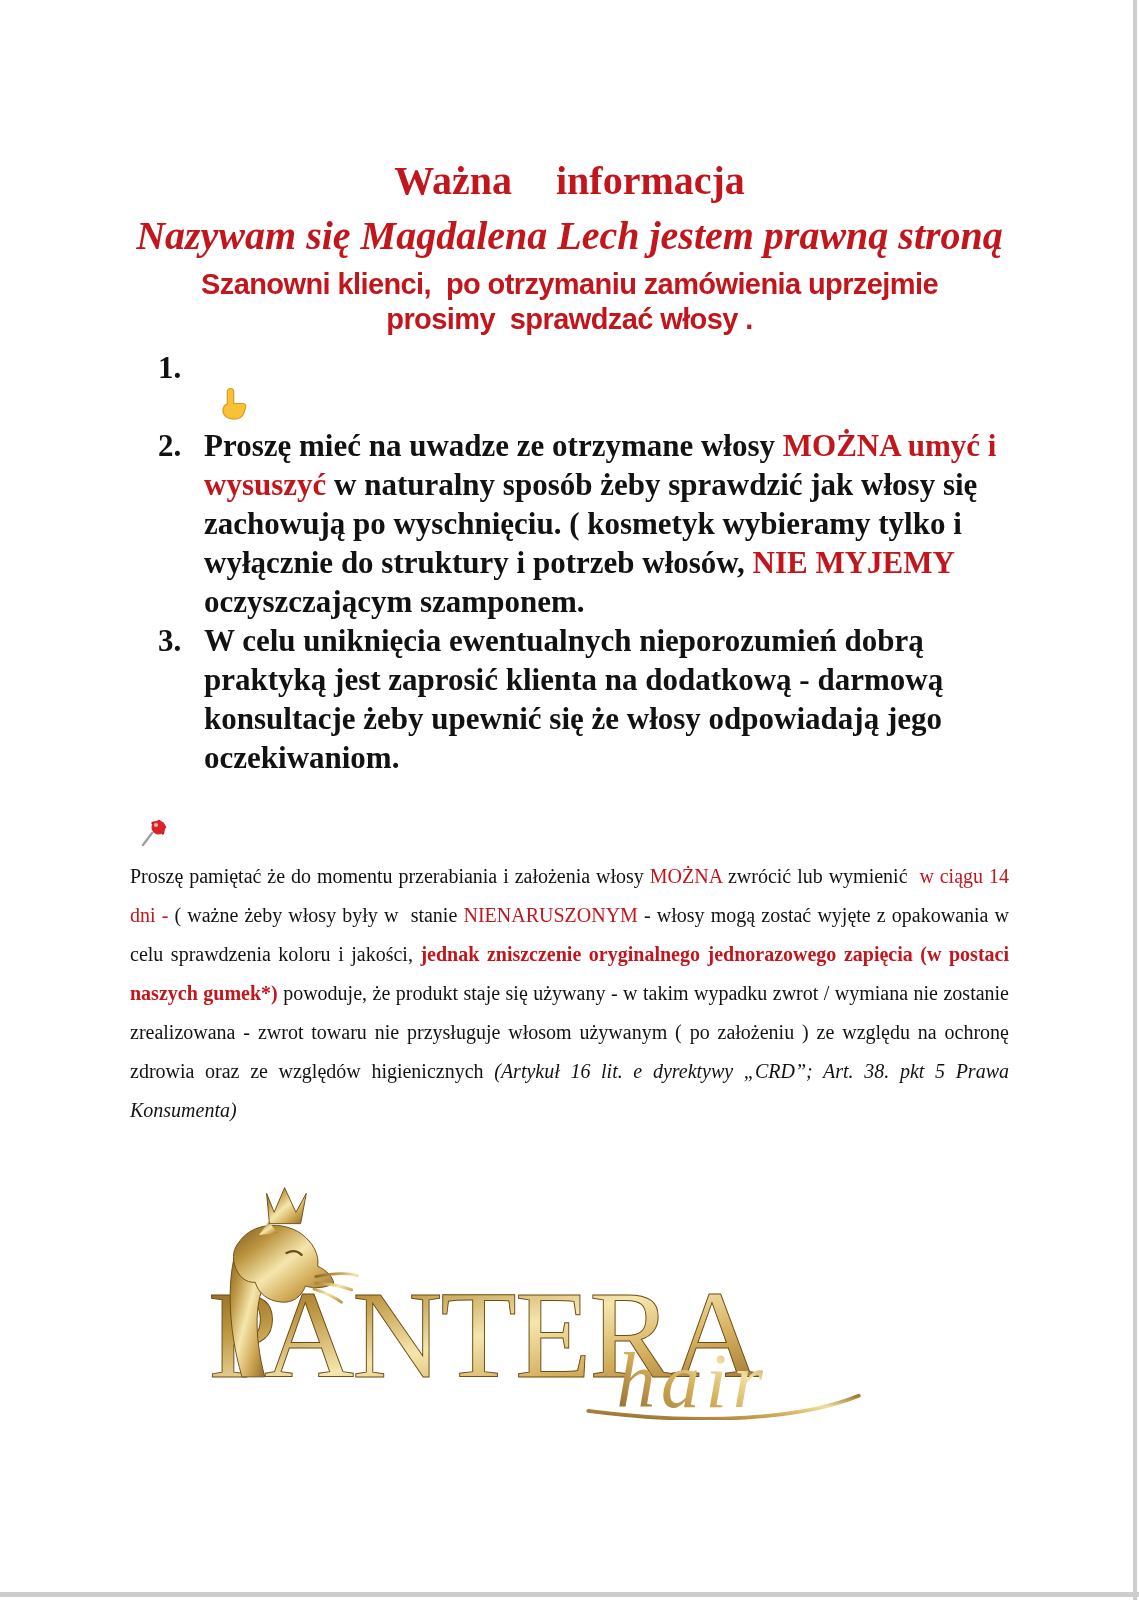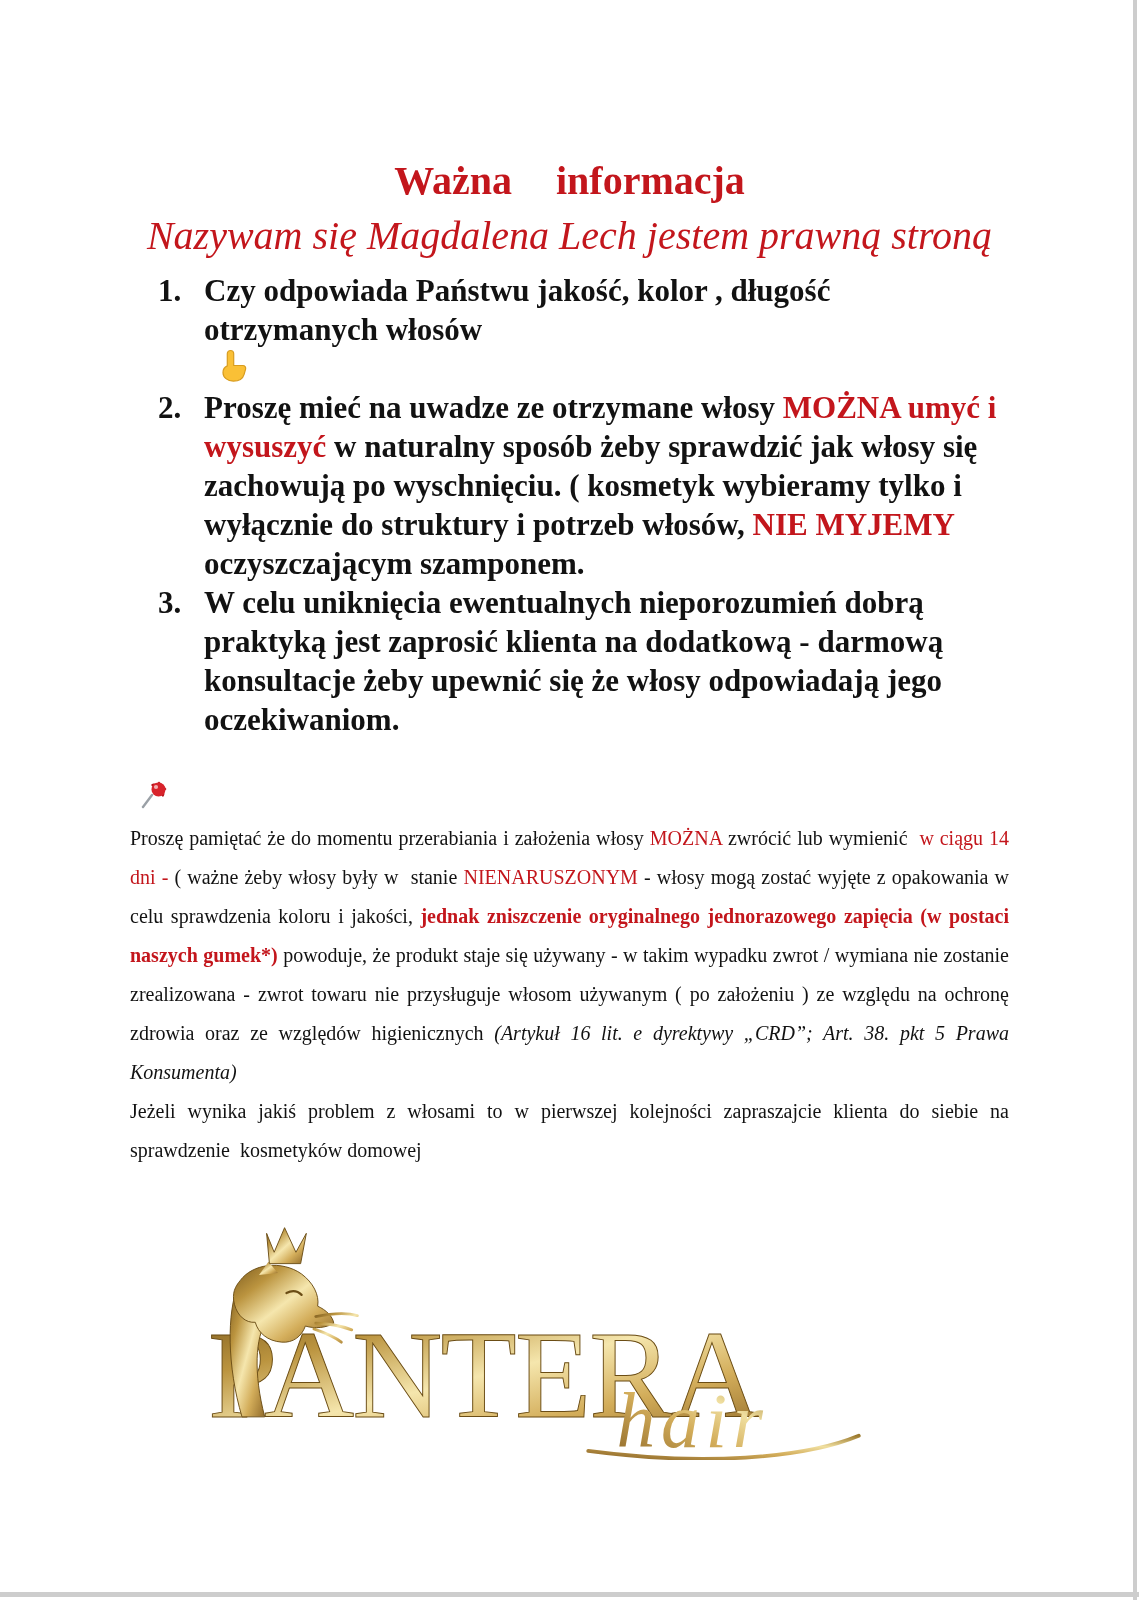--- a/index.html
+++ b/index.html
@@ -39,21 +39,21 @@
     white-space:pre-wrap;
   }
   .subtitle{
     margin-top:8px;
     font-size:40px;
     font-style:italic;
     text-align:center;
     color:var(--red);
     line-height:1.22;
   }
-  .subtitle div{white-space:pre-wrap;}
+  .subtitle div{white-space:pre-wrap;font-weight:bold;}
   .notice{
     margin-top:6px;
     font-family:"Liberation Sans",sans-serif;
     font-weight:700;
     font-size:29px;
     line-height:1.22;
     letter-spacing:-0.6px;
     text-align:center;
     color:var(--red);
   }
@@ -96,25 +96,29 @@
   <div class="edge-bottom"></div>
 
   <div class="content">
 
     <h1 class="title">Ważna  informacja</h1>
 
     <div class="subtitle">
       <div>Nazywam się Magdalena Lech jestem prawną stroną</div>
     </div>
 
+    <div class="notice">
+      <div>Szanowni klienci,  po otrzymaniu zamówienia uprzejmie</div>
+      <div>prosimy  sprawdzać włosy .</div>
+    </div>
 
     <ol class="list" id="instructions-list">
         <li>
           <span class="num">1.</span>
-          <span class="li-text"><span class="seg-b">Czy odpowiada Państwu jakość, kolor , długość otrzymanych włosów </span>
+          <span class="li-text">
   <span class="icon"><svg width="30" height="34" viewBox="0 0 30 34" xmlns="http://www.w3.org/2000/svg">
     <path d="M10.5 1.5 c-1.8,0 -3.2,1.4 -3.2,3.2 v12.2 c-2.6,1.2 -4.3,3.6 -4.3,6.6 c0,4.9 4.4,8.6 10.4,8.6 c5.6,0 9.5,-2.6 10.7,-6.8 l1.5,-5.2 c0.5,-1.8 -0.8,-3.6 -2.7,-3.6 H13.7 V4.7 c0,-1.8 -1.4,-3.2 -3.2,-3.2 z" fill="#fac036" stroke="#d89c1f" stroke-width="1.2"></path>
   </svg></span>
 </span>
         </li>
         <li>
           <span class="num">2.</span>
           <span class="li-text"><span class="seg-b">Proszę mieć na uwadze ze otrzymane włosy </span><span class="seg-rb">MOŻNA umyć i wysuszyć</span><span class="seg-b"> w naturalny sposób żeby sprawdzić jak włosy się zachowują po wyschnięciu. ( kosmetyk wybieramy tylko i wyłącznie do struktury i potrzeb włosów, </span><span class="seg-rb">NIE MYJEMY</span><span class="seg-b"> oczyszczającym szamponem.</span></span>
         </li>
         <li>
@@ -124,21 +128,20 @@
       </ol>
 
     <p class="para">
   <span class="icon"><svg width="30" height="32" viewBox="0 0 30 32" xmlns="http://www.w3.org/2000/svg">
     <path d="M3 29 L12 17" stroke="#9aa0a6" stroke-width="2.4" stroke-linecap="round"></path>
     <path d="M11 7 l12 12 c1.5,-1.5 1.8,-3.6 1,-5.5 l2.5,-2.5 -7.5,-7.5 -2.5,2.5 c-1.9,-0.8 -4,-0.5 -5.5,1 z" fill="#b3141b"></path>
     <circle cx="18.5" cy="11.5" r="7" fill="#d8232b"></circle>
     <circle cx="16" cy="9" r="2.1" fill="#f2b0b2"></circle>
   </svg></span>
 <span class="seg-n">Proszę pamiętać że do momentu przerabiania i założenia włosy </span><span class="seg-r">MOŻNA</span><span class="seg-n"> zwrócić lub wymienić  </span><span class="seg-r">w ciągu 14 dni -</span><span class="seg-n"> ( ważne żeby włosy były w  stanie </span><span class="seg-r">NIENARUSZONYM</span><span class="seg-n"> - włosy mogą zostać wyjęte z opakowania w celu sprawdzenia koloru i jakości, </span><span class="seg-rb">jednak zniszczenie oryginalnego jednorazowego zapięcia (w postaci naszych gumek*)</span><span class="seg-n"> powoduje, że produkt staje się używany - w takim wypadku zwrot / wymiana nie zostanie zrealizowana - zwrot towaru nie przysługuje włosom używanym ( po założeniu ) ze względu na ochronę zdrowia oraz ze względów higienicznych </span><span class="seg-i">(Artykuł 16 lit. e dyrektywy „CRD”; Art. 38. pkt 5 Prawa Konsumenta)</span></p>
-    <p class="para"><span class="seg-n">Jeżeli wynika jakiś problem z włosami to w pierwszej kolejności zapraszajcie klienta do siebie na sprawdzenie  kosmetyków domowej</span></p>
 
     <div class="logo">
       <svg viewBox="0 0 740 252" xmlns="http://www.w3.org/2000/svg">
         <defs>
           <linearGradient id="gold" x1="0%" y1="0%" x2="100%" y2="100%">
             <stop offset="0%" stop-color="#7c5b1e"></stop>
             <stop offset="25%" stop-color="#bb943f"></stop>
             <stop offset="50%" stop-color="#f5e6ad"></stop>
             <stop offset="72%" stop-color="#d3ad5a"></stop>
             <stop offset="100%" stop-color="#8a6425"></stop>

